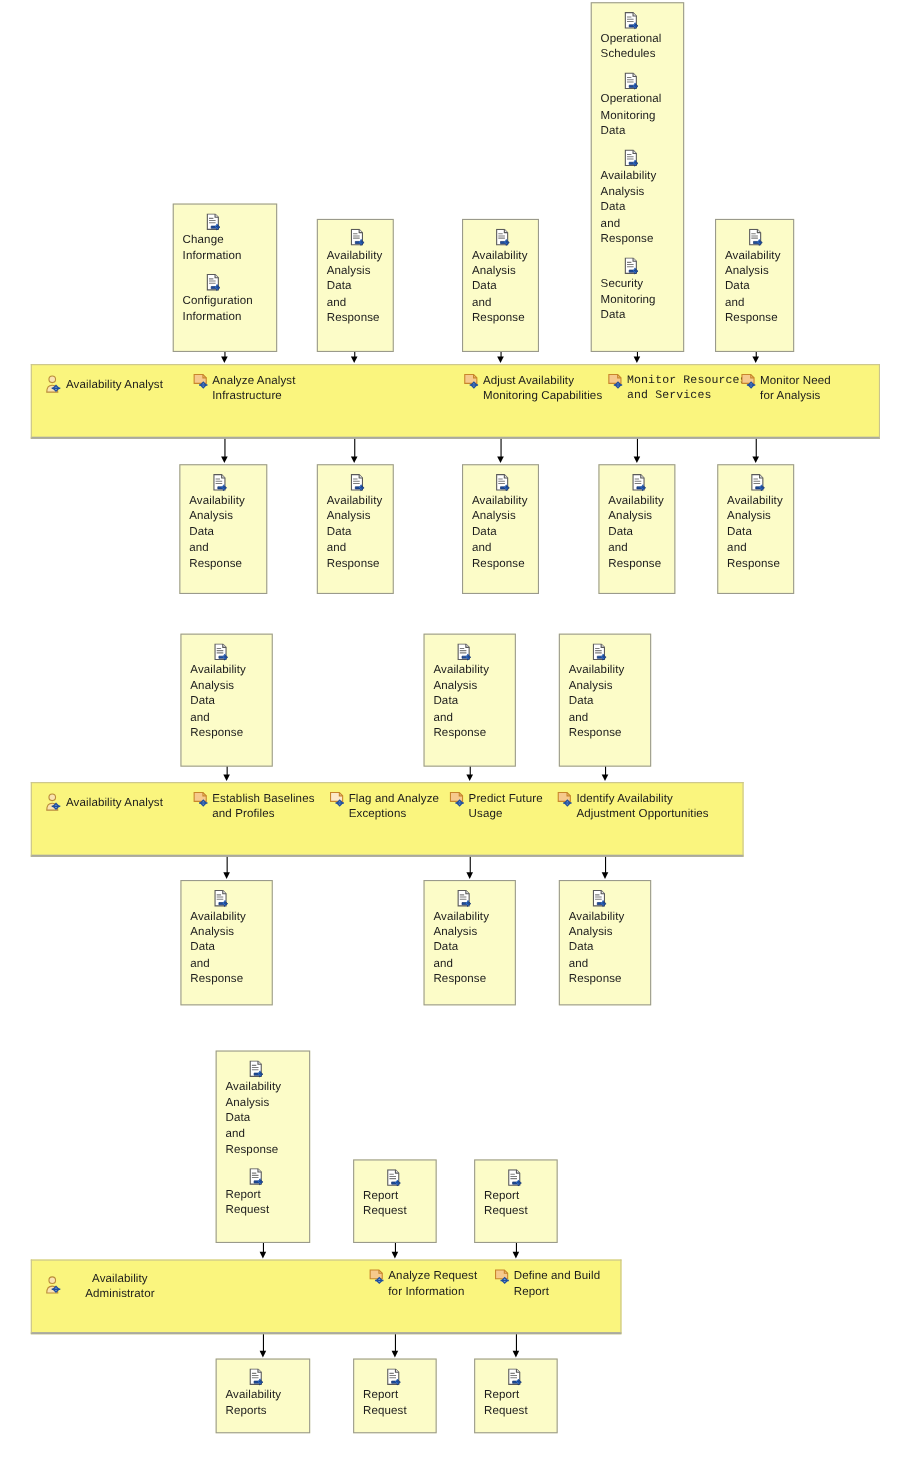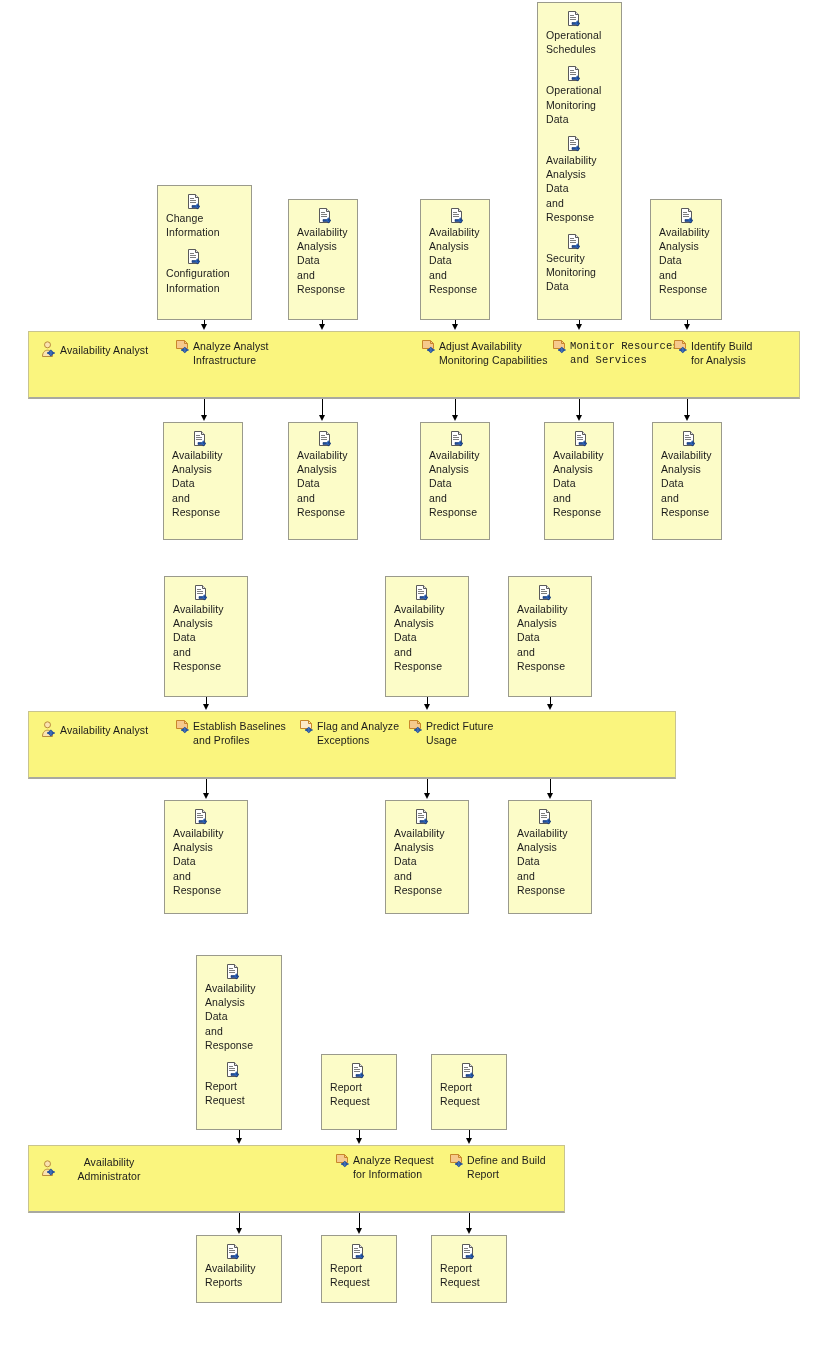--- a/index.html
+++ b/index.html
@@ -292,21 +292,21 @@
     <div class="band-cell" style="left: 651px; top: 339px;">
       <span class="cell-icon" style="margin-left: 22px;">
         <svg class="icon" width="18" height="16" viewBox="0 0 18 16">
     <path d="M1.5 1.5 h8 l3 3 v5 h-11 z" fill="#F6C98C" stroke="#C8862B" stroke-width="1"></path>
     <path d="M9.5 1.5 v3 h3" fill="none" stroke="#C8862B" stroke-width="1"></path>
     <path d="M6.5 11 l3.3 -3.3 3.3 3.3 -3.3 3.3 z" fill="#1F4E9C"></path>
     <path d="M8.1 11 l1.7 -1.7 1.7 1.7 -1.7 1.7 z" fill="#8fb6e8"></path>
     <path d="M6.0 11 h7.6" stroke="#1F4E9C" stroke-width="1.4"></path>
   </svg>
       </span>
-      <div class="cell-label">Identify Build
+      <div class="cell-label">Monitor Need
 for Analysis</div>
     </div>
     <div class="artifact" style="left: 163px; top: 422px; width: 80px; height: 118px;">
       <div class="art-item">
         <span class="art-icon">
           <svg class="icon" width="17" height="16" viewBox="0 0 17 16">
     <path d="M2.5 0.5 h7 l3 3 v11 h-10 z" fill="#ffffff" stroke="#5a5a5a" stroke-width="1"></path>
     <path d="M9.5 0.5 v3 h3" fill="#e6e6e6" stroke="#5a5a5a" stroke-width="1"></path>
     <g stroke="#7d7d7d" stroke-width="1">
       <line x1="4" y1="4.5" x2="8" y2="4.5"></line>
@@ -522,20 +522,33 @@
         <svg class="icon" width="18" height="16" viewBox="0 0 18 16">
     <path d="M1.5 1.5 h8 l3 3 v5 h-11 z" fill="#F6C98C" stroke="#C8862B" stroke-width="1"></path>
     <path d="M9.5 1.5 v3 h3" fill="none" stroke="#C8862B" stroke-width="1"></path>
     <path d="M6.5 11 l3.3 -3.3 3.3 3.3 -3.3 3.3 z" fill="#1F4E9C"></path>
     <path d="M8.1 11 l1.7 -1.7 1.7 1.7 -1.7 1.7 z" fill="#8fb6e8"></path>
     <path d="M6.0 11 h7.6" stroke="#1F4E9C" stroke-width="1.4"></path>
   </svg>
       </span>
       <div class="cell-label">Predict Future
 Usage</div>
+    </div>
+    <div class="band-cell" style="left: 484px; top: 719px;">
+      <span class="cell-icon" style="margin-left: 22px;">
+        <svg class="icon" width="18" height="16" viewBox="0 0 18 16">
+    <path d="M1.5 1.5 h8 l3 3 v5 h-11 z" fill="#F6C98C" stroke="#C8862B" stroke-width="1"></path>
+    <path d="M9.5 1.5 v3 h3" fill="none" stroke="#C8862B" stroke-width="1"></path>
+    <path d="M6.5 11 l3.3 -3.3 3.3 3.3 -3.3 3.3 z" fill="#1F4E9C"></path>
+    <path d="M8.1 11 l1.7 -1.7 1.7 1.7 -1.7 1.7 z" fill="#8fb6e8"></path>
+    <path d="M6.0 11 h7.6" stroke="#1F4E9C" stroke-width="1.4"></path>
+  </svg>
+      </span>
+      <div class="cell-label">Identify Availability
+Adjustment Opportunities</div>
     </div>
     <div class="artifact" style="left: 164px; top: 800px; width: 84px; height: 114px;">
       <div class="art-item">
         <span class="art-icon">
           <svg class="icon" width="17" height="16" viewBox="0 0 17 16">
     <path d="M2.5 0.5 h7 l3 3 v11 h-10 z" fill="#ffffff" stroke="#5a5a5a" stroke-width="1"></path>
     <path d="M9.5 0.5 v3 h3" fill="#e6e6e6" stroke="#5a5a5a" stroke-width="1"></path>
     <g stroke="#7d7d7d" stroke-width="1">
       <line x1="4" y1="4.5" x2="8" y2="4.5"></line>
               <line x1="4" y1="6.5" x2="10" y2="6.5"></line>

